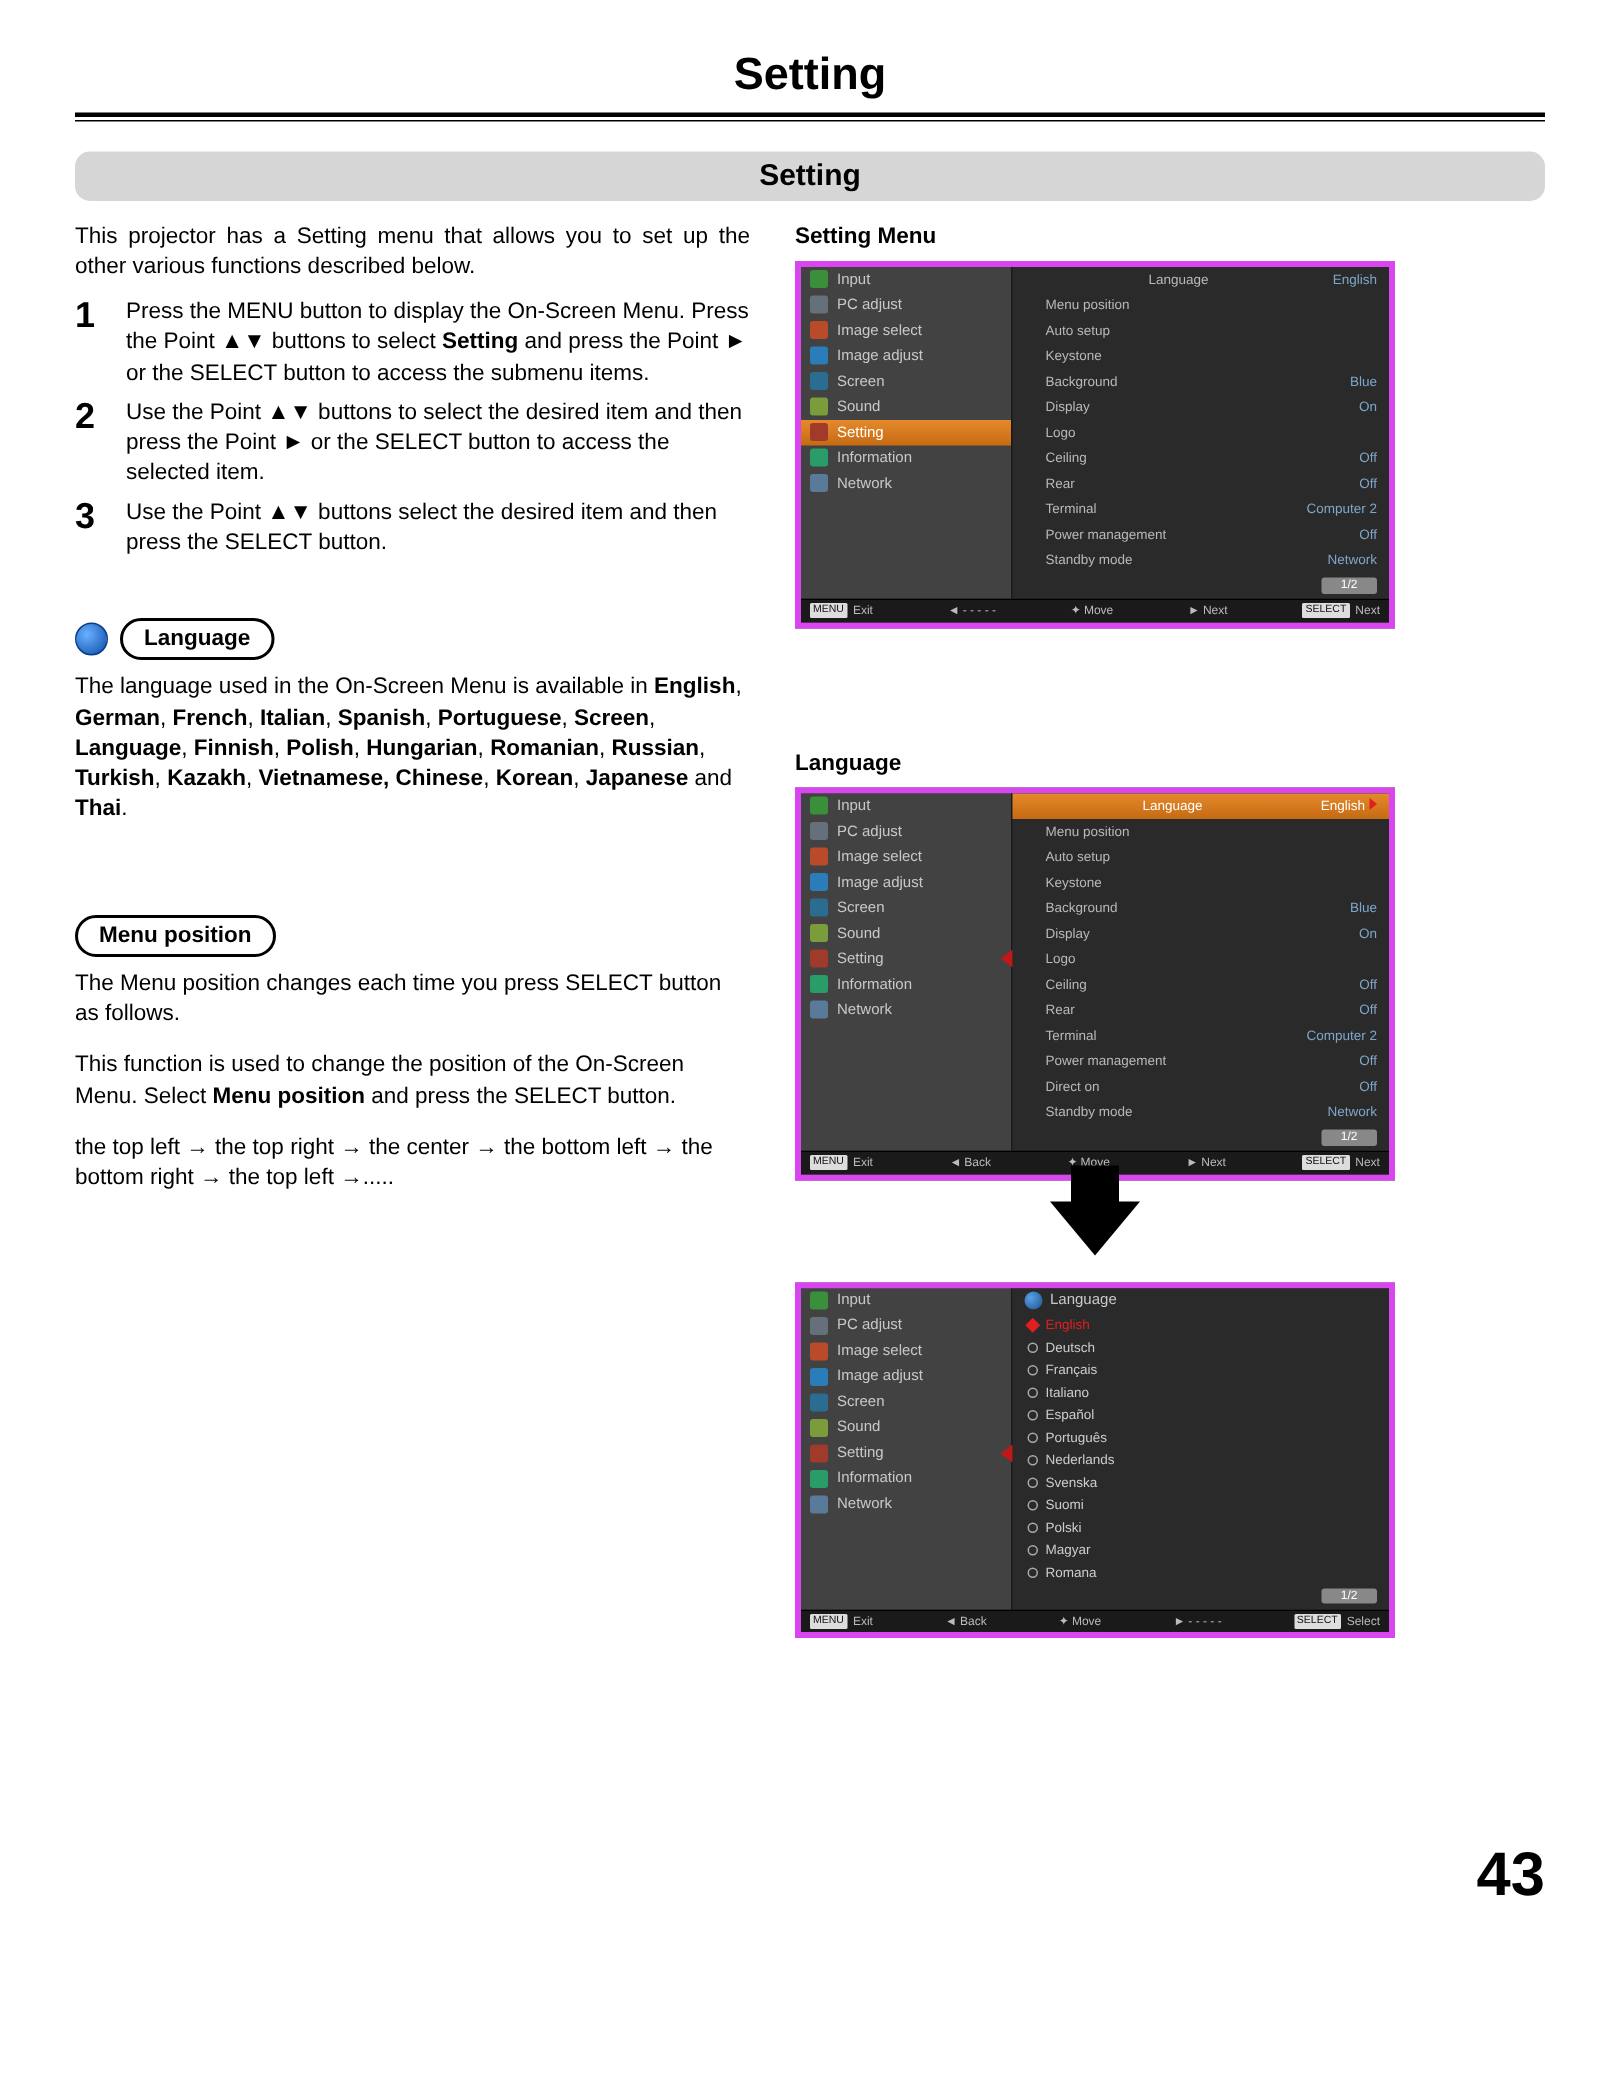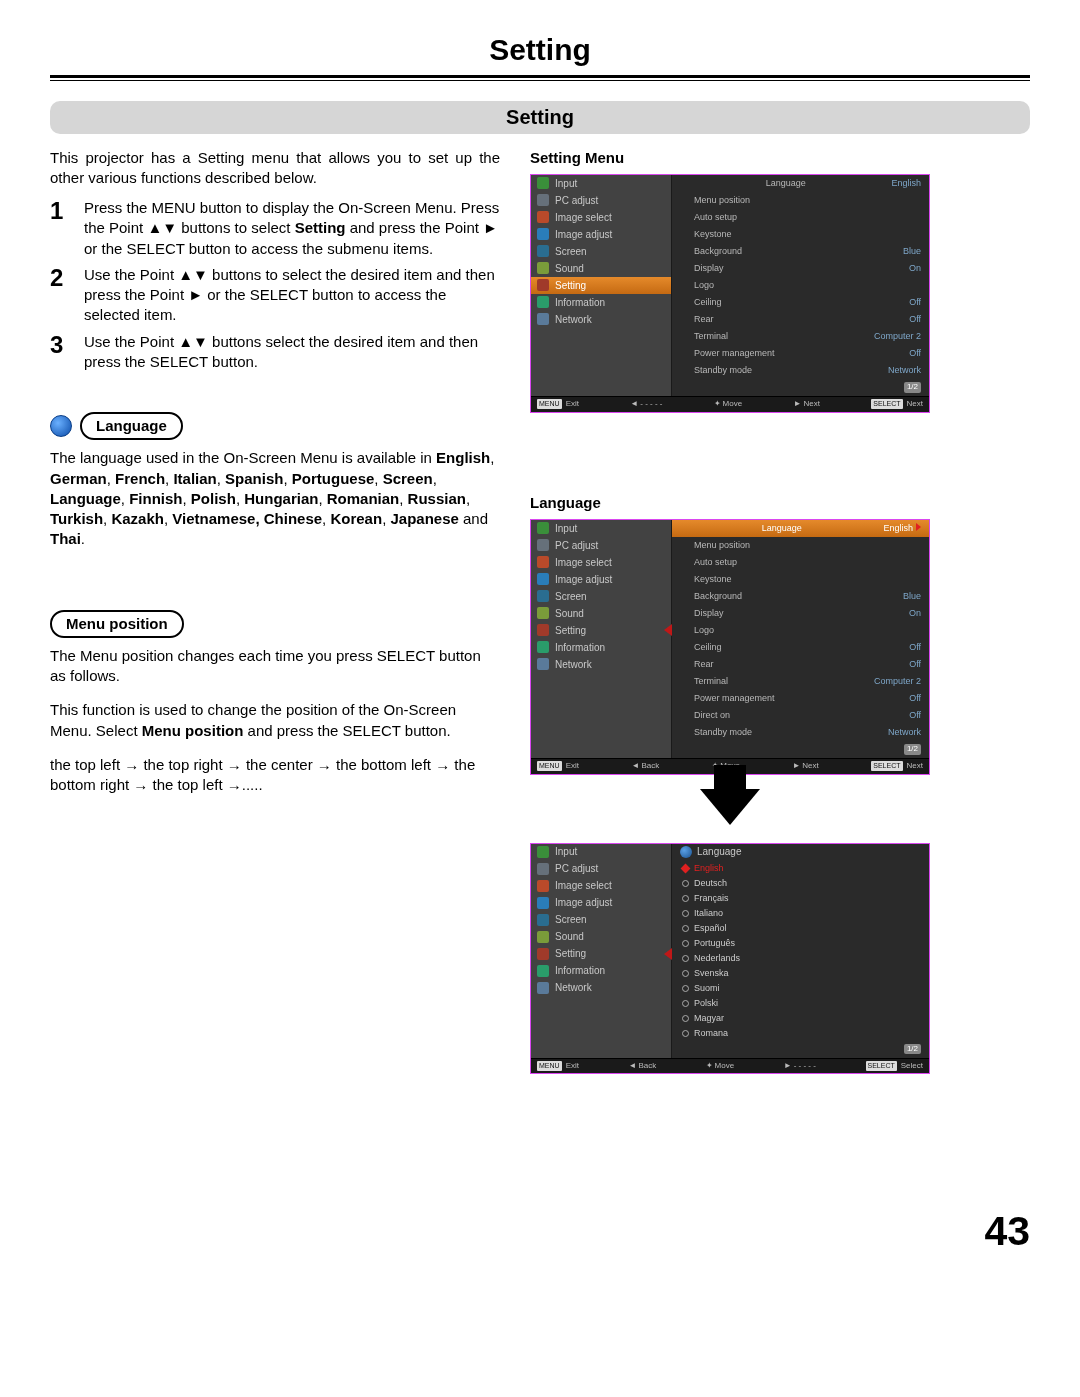--- a/index.html
+++ b/index.html
@@ -13,41 +13,41 @@
   .intro { text-align: justify; margin-bottom: 10px; }
   .step-list { margin-bottom: 30px; }
   .step { display: flex; gap: 12px; margin-top: 6px; }
   .step-num { font-size: 24px; font-weight: bold; width: 22px; flex-shrink: 0; line-height: 1.1; }
   .step-text { flex: 1; }
   .chip-row { display: flex; align-items: center; gap: 8px; margin: 40px 0 8px 0; }
   .globe-icon { width: 22px; height: 22px; border-radius: 50%; background: radial-gradient(circle at 35% 35%, #6ab0ff, #0a4ba8); border: 1px solid #083d88; }
   .chip { border: 2px solid #000; border-radius: 14px; padding: 2px 14px; font-weight: bold; display: inline-block; }
   .para { margin-bottom: 14px; }
   .screenshot-title { font-weight: bold; margin-bottom: 6px; }
-  .osd { background: #424242; border: 1px solid #d946ef; font-size: 10px; color: #c8c8c8; margin-bottom: 10px; }
+  .osd { background: #424242; border: 4px solid #d946ef; font-size: 10px; color: #c8c8c8; margin-bottom: 10px; }
   .osd-body { display: flex; }
   .osd-left { width: 140px; background: #424242; }
   .osd-right { flex: 1; background: #2a2a2a; border-left: 1px solid #1a1a1a; }
   .osd-row { display: flex; align-items: center; height: 17px; padding: 0 6px; gap: 6px; position: relative; }
   .osd-row.hl { background: linear-gradient(#e58a2b,#c56a12); color: #fff; }
   .micon { width: 12px; height: 12px; border-radius: 2px; display: inline-block; flex-shrink: 0; }
   .mi-input { background: #3a8f3a; } .mi-pc { background: #66707a; } .mi-isel { background: #b94a2a; }
   .mi-iadj { background: #2a7db9; } .mi-screen { background: #2a6d90; } .mi-sound { background: #7a9c3a; }
   .mi-set { background: #a03a2a; } .mi-info { background: #2a9c6a; } .mi-net { background: #5a7a9a; }
   .mi-globe { background: radial-gradient(circle at 35% 35%, #5aa0e6, #1a528f); border-radius: 50%; }
   .caret-left { position: absolute; right: -1px; width: 0; height: 0; border-top: 6px solid transparent; border-bottom: 6px solid transparent; border-right: 8px solid #c01818; }
   .caret-right-red { display:inline-block; width:0; height:0; border-top:4px solid transparent; border-bottom:4px solid transparent; border-left:5px solid #e02020; margin-left:3px;}
   .rrow { display: flex; justify-content: space-between; align-items: center; height: 17px; padding: 0 8px 0 22px; color: #b8b8b8; font-size:9px;}
   .rrow.hl { background: linear-gradient(#e58a2b,#c56a12); color: #fff; }
   .rrow .icon-slot { margin-left: -18px; margin-right: 4px; }
   .rrow-head { display: flex; justify-content: space-between; align-items: center; height: 17px; padding: 0 8px; background: #2a2a2a; }
   .rrow-head .mi-globe { width:12px; height:12px; }
   .rval { color: #7ea6c8; font-size: 9px; }
   .rval-w { color: #fff; font-size: 9px; }
-  .pagechip { background: #888; color: #fff; font-size: 8px; padding: 0 3px; border-radius: 2px; }
+  .pagechip { background: #888; color: #fff; font-size: 8px; padding: 0 13px; border-radius: 2px; }
   .osd-footer { background: #1a1a1a; display: flex; justify-content: space-between; align-items: center; padding: 2px 6px; font-size: 8px; color: #bbb; border-top: 1px solid #000;}
   .key { background: #ddd; color: #111; padding: 0 2px; border-radius: 1px; font-size: 7px; margin-right: 2px;}
   .foot-item { display: flex; align-items: center; gap: 2px;}
   .down-arrow { width: 0; height: 0; border-left: 30px solid transparent; border-right: 30px solid transparent; border-top: 36px solid #000; position: relative; margin: 14px auto 18px auto;}
   .down-arrow::before { content:""; position:absolute; top:-60px; left:-16px; width:32px; height:26px; background:#000;}
   .lang-opt { display:flex; align-items:center; gap:5px; height:15px; padding:0 8px 0 10px; font-size:9px; color:#ccc;}
   .lang-opt .bullet { width:7px; height:7px; border:1px solid #aaa; border-radius:50%; display:inline-block;}
   .lang-opt.sel { color:#e02020;}
   .lang-opt.sel .dia { width:7px; height:7px; background:#e02020; transform:rotate(45deg); display:inline-block;}
   .page-num { text-align: right; font-size: 41px; font-weight: bold; margin-top: 120px; }

